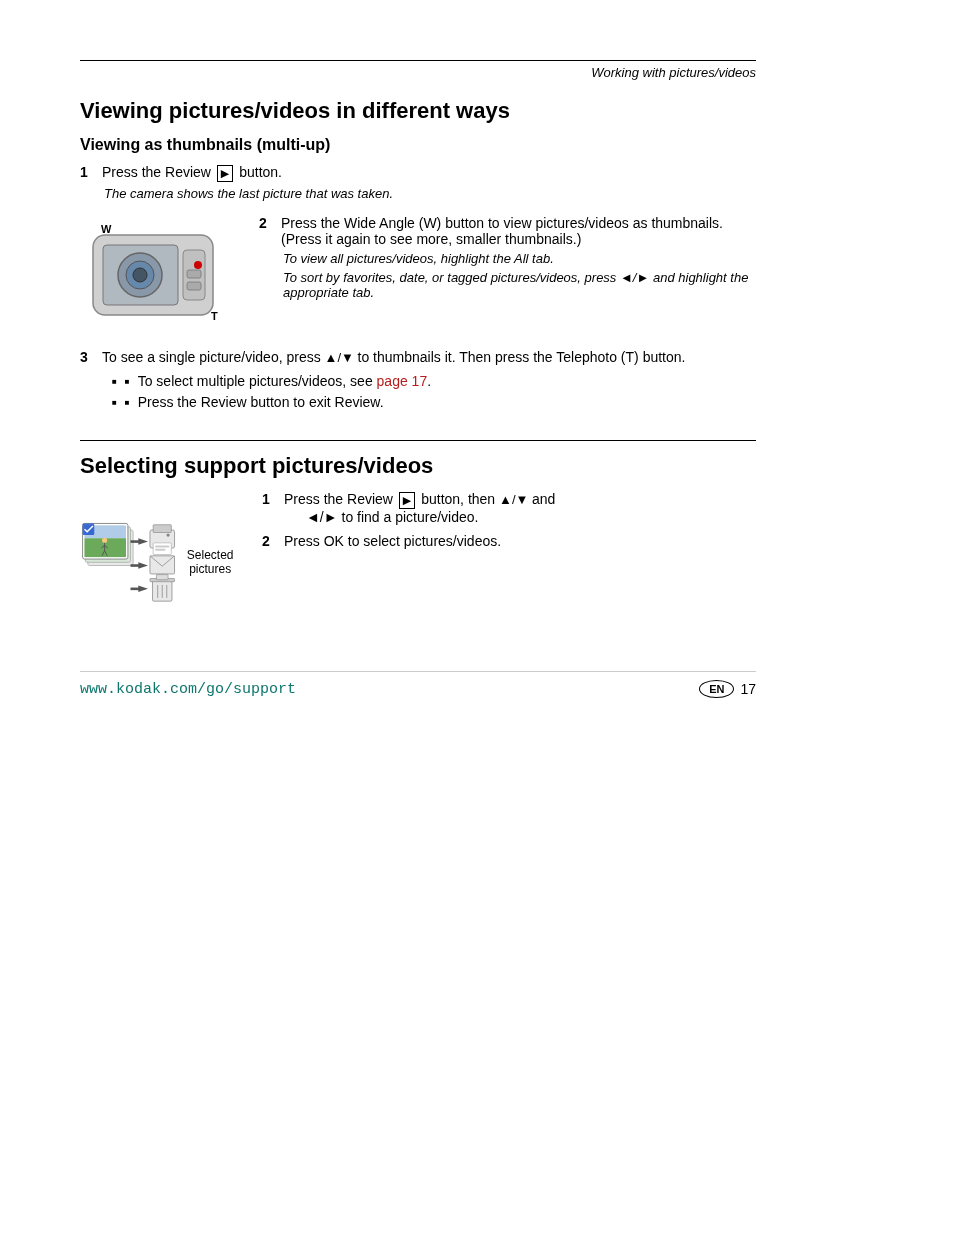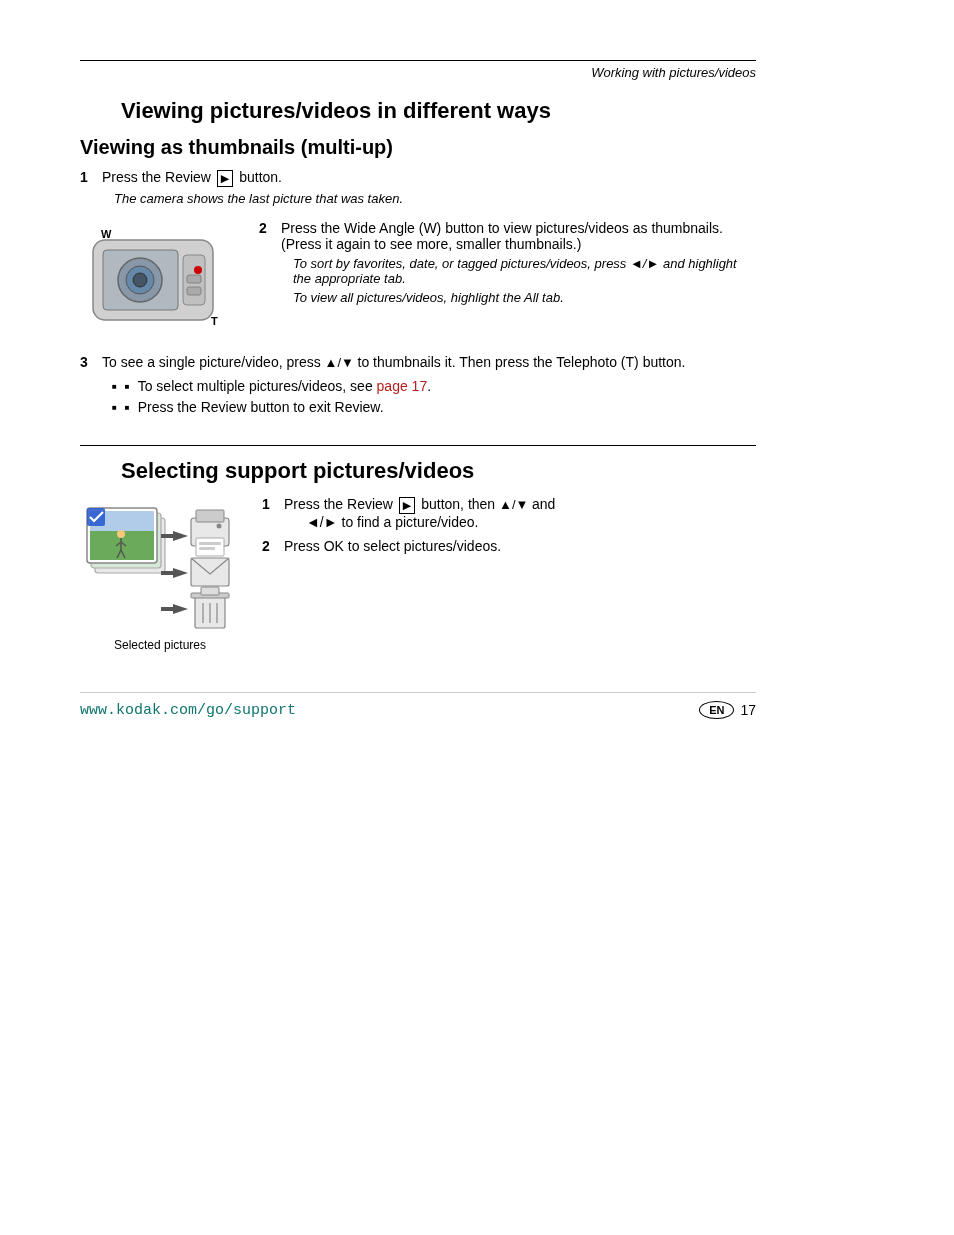--- a/index.html
+++ b/index.html
@@ -26,24 +26,23 @@
       font-style: italic;
       font-size: 13px;
       margin-bottom: 18px;
       color: #000;
     }
     h1.section-title {
       font-size: 22px;
       font-weight: bold;
       margin-bottom: 12px;
       color: #000;
-      margin-left: 41px;
     }
     h2.sub-title {
-      font-size: 20px;
+      font-size: 16px;
       font-weight: bold;
       margin-bottom: 10px;
       color: #000;
     }
     .step-block {
       margin-bottom: 10px;
     }
     .step-inline {
       display: flex;
       align-items: flex-start;
@@ -56,21 +55,21 @@
       padding-top: 0;
     }
     .step-content {
       flex: 1;
     }
     .italic-note {
       font-style: italic;
       font-size: 13px;
       color: #000;
       margin-top: 4px;
-      margin-left: 12px;
+      margin-left: 2px;
     }
     .two-col-block {
       display: flex;
       align-items: flex-start;
       margin: 14px 0;
       gap: 24px;
     }
     .camera-img-area {
       width: 155px;
       flex-shrink: 0;
@@ -114,21 +113,21 @@
     .multi-select-block {
       display: flex;
       align-items: flex-start;
       gap: 22px;
       margin: 12px 0;
     }
     .select-img-area {
       width: 160px;
       flex-shrink: 0;
       display: flex;
-      flex-direction: column;
+      flex-direction: row;
       align-items: center;
       justify-content: flex-start;
     }
     .select-steps {
       flex: 1;
     }
     .footer-line {
       border-top: 1px solid #ccc;
       margin-top: 40px;
       padding-top: 8px;
@@ -229,26 +228,26 @@
 
         <rect x="104" y="55" width="14" height="8" rx="2" fill="#aaa" stroke="#777" stroke-width="0.8"></rect>
         <rect x="104" y="67" width="14" height="8" rx="2" fill="#aaa" stroke="#777" stroke-width="0.8"></rect>
       </svg>
     </div>
     <div class="right-col">
       <div class="step-inline">
         <div class="step-num-col"><span>2</span></div>
         <div class="step-content">
           <span>Press the Wide Angle (W) button to view pictures/videos as thumbnails. (Press it again to see more, smaller thumbnails.)</span>
+          <div class="italic-note">To view all pictures/videos, highlight the All tab.</div>
           <div class="italic-note">
             <span>To sort by favorites, date, or tagged pictures/videos, press</span>
             <span> ◄/► </span>
             <span>and highlight the appropriate tab.</span>
           </div>
-          <div class="italic-note">To view all pictures/videos, highlight the All tab.</div>
         </div>
       </div>
     </div>
   </div>
 
   <div class="step-block">
     <div class="step-inline">
       <div class="step-num-col"><span>3</span></div>
       <div class="step-content">
         <span>To see a single picture/video, press</span>

